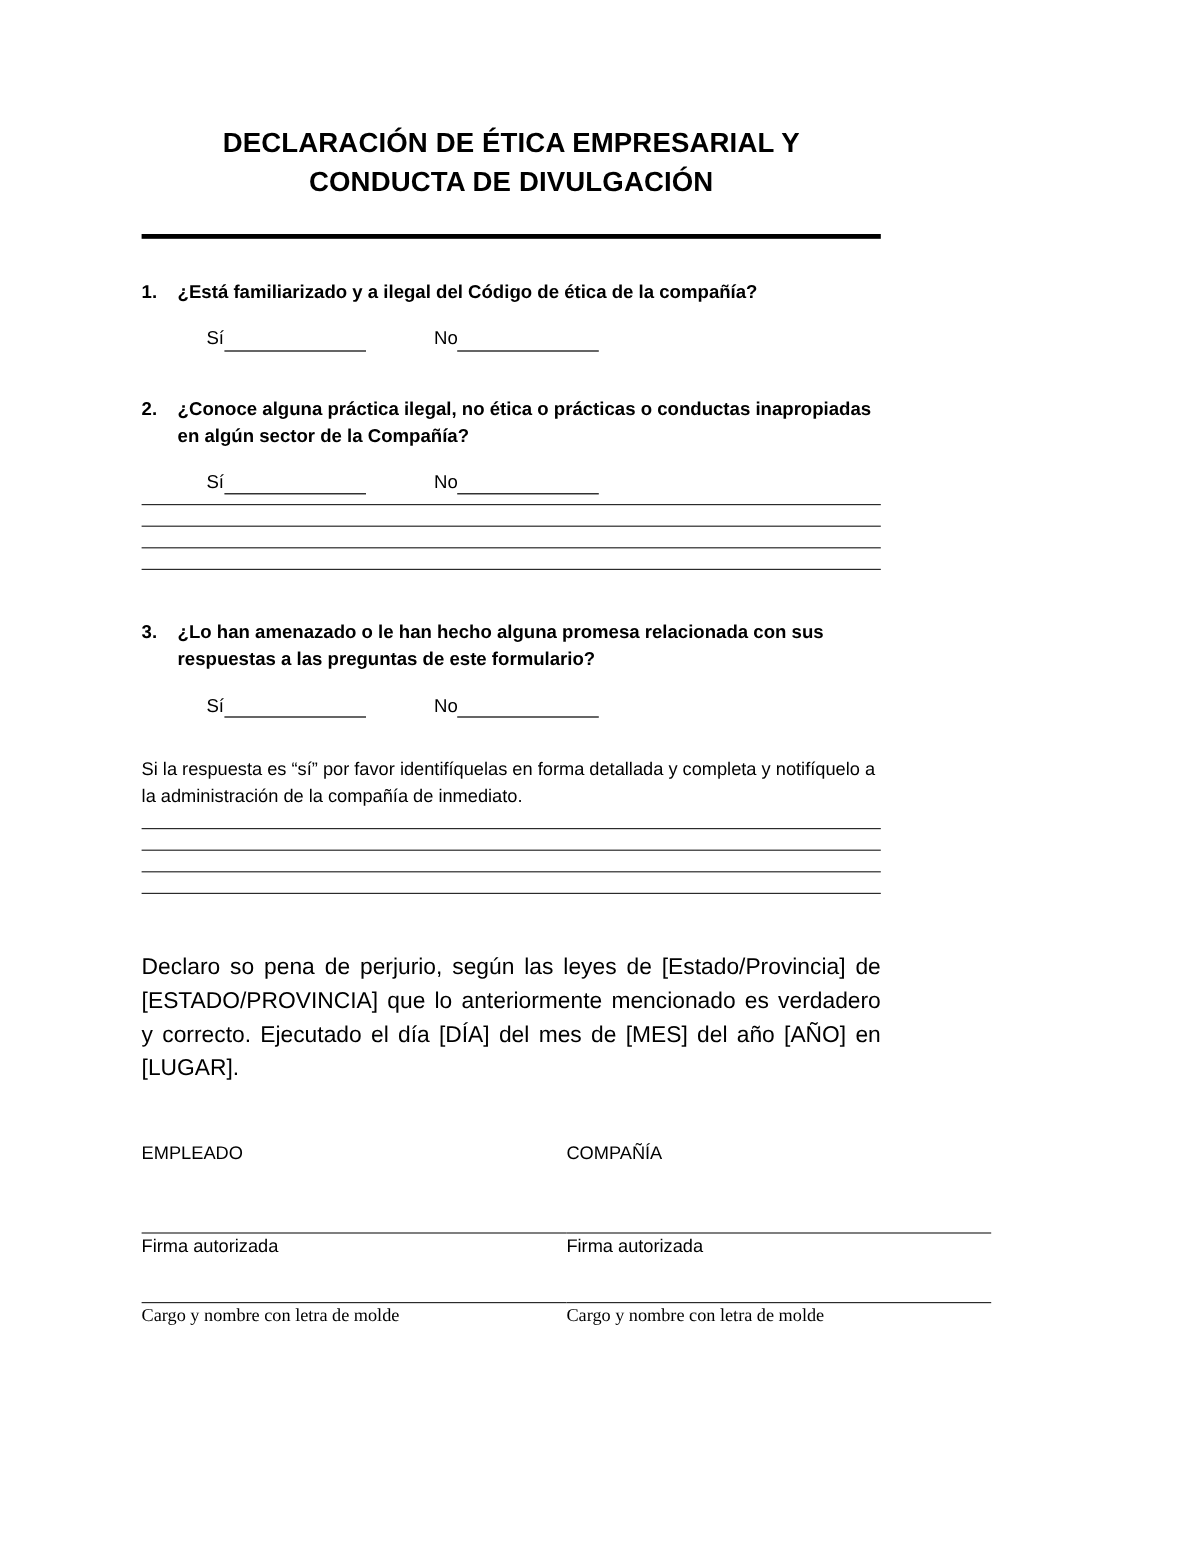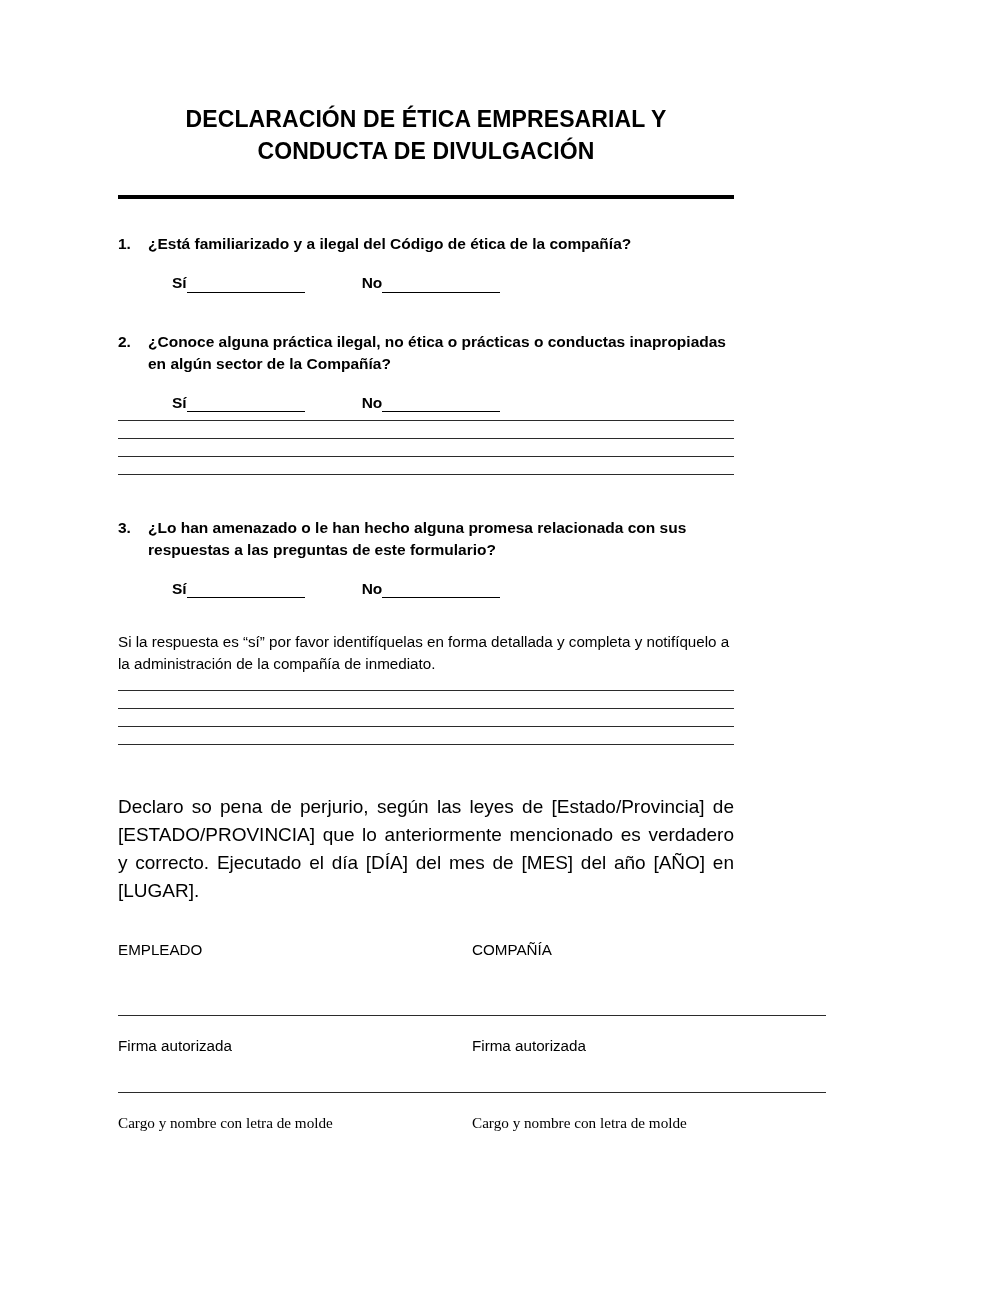--- a/index.html
+++ b/index.html
@@ -69,21 +69,20 @@
     padding-left: 54px;
     font-size: 15.5px;
     line-height: 1.3;
     white-space: nowrap;
   }
   .answer-opt {
     display: inline-block;
   }
   .answer-opt .opt-label {
     display: inline-block;
-    font-weight: bold;
   }
   .answer-opt .opt-blank {
     display: inline-block;
     width: 118px;
     border-bottom: 1.6px solid #000000;
     height: 15px;
     vertical-align: bottom;
     margin-bottom: 1px;
   }
   .answer-gap {
@@ -113,36 +112,36 @@
   
   .declaration {
     margin-top: 48px;
     font-size: 19px;
     line-height: 1.48;
     text-align: justify;
   }
 
   
   .sign-area {
-    margin-top: 34px;
+    margin-top: 46px;
     display: flex;
     justify-content: space-between;
   }
   .sign-col {
     width: 354px;
     flex: 0 0 354px;
   }
   .sign-heading {
     font-size: 15.2px;
     line-height: 1.3;
   }
   .sign-slot {
     margin-top: 56px;
     border-top: 1.5px solid #2b2b2b;
-    padding-top: 20px;
+    padding-top: 1px;
   }
   .sign-slot.second {
     margin-top: 36px;
     font-family: Liberation Serif, serif;
   }
   .sign-caption {
     font-size: 15.2px;
     line-height: 1.3;
   }
 </style>

